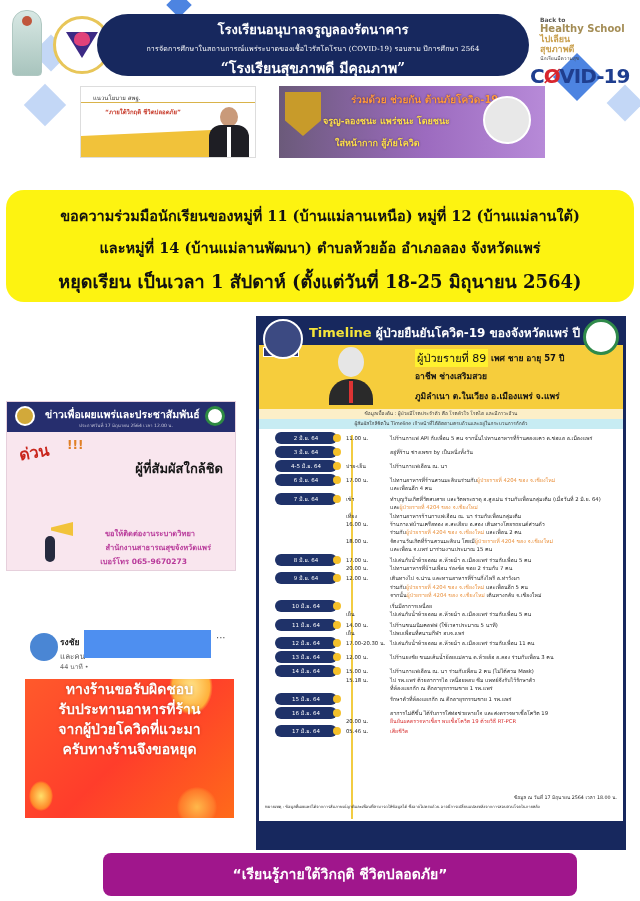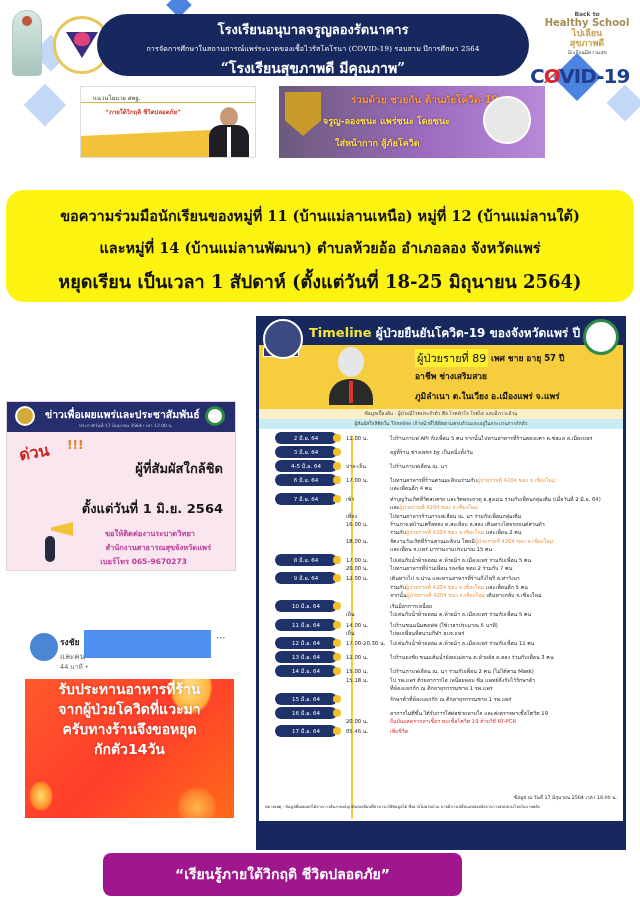--- a/index.html
+++ b/index.html
@@ -11,21 +11,21 @@
   .diamond.light { background: #a9c6f2; opacity: .7; }
   .header-pill { left: 97px; top: 14px; width: 432px; height: 62px; background: #17285e; border-radius: 31px; color: #fff; text-align: center; }
   .header-pill .t1 { font-family: "DejaVu Serif", serif; font-size: 13px; font-weight: bold; margin-top: 5px; }
   .header-pill .t2 { font-family: "DejaVu Serif", serif; font-size: 7px; margin-top: 3px; letter-spacing: .2px; }
   .header-pill .t3 { font-family: "DejaVu Serif", serif; font-size: 14px; font-weight: bold; margin-top: 3px; }
   .trophy { left: 12px; top: 10px; width: 30px; height: 66px; background: linear-gradient(#d8e8e4,#a8c4bd); border-radius: 14px 14px 4px 4px; border: 1px solid #b0c8c2; }
   .trophy .cap { width: 10px; height: 10px; background: #c0563c; border-radius: 50%; margin: 5px auto; }
   .school-logo { left: 53px; top: 16px; width: 58px; height: 58px; border-radius: 50%; background: #fff; border: 3px solid #e8c659; display: flex; align-items: center; justify-content: center; }
   .tri { width: 0; height: 0; border-left: 16px solid transparent; border-right: 16px solid transparent; border-top: 26px solid #3c2a85; position: relative; }
   .lotus { position: absolute; left: 74px; top: 32px; width: 16px; height: 14px; background: #e0427a; border-radius: 50% 50% 40% 40%; }
-  .hs-box { left: 540px; top: 10px; width: 94px; height: 62px; text-align: center; }
+  .hs-box { left: 540px; top: 16px; width: 94px; height: 62px; }
   .hs-box .bt { font-size: 6px; color: #555; font-weight: bold; }
   .hs-box .hs { font-size: 10px; color: #a48d55; font-weight: bold; }
   .hs-box .th { font-size: 9px; color: #c99f4c; font-weight: bold; line-height: 10px; }
   .hs-box .sm { font-size: 5px; color: #444; }
   .covid-word { left: 530px; top: 64px; font-size: 20px; font-weight: bold; color: #1f3e8f; letter-spacing: -1px; }
   .covid-word .o { color: #d8262e; }
 
   
   .policy { left: 80px; top: 86px; width: 176px; height: 72px; background: #fff; border: 1px solid #ddd; overflow: hidden; }
   .policy .top { height: 16px; border-bottom: 1px solid #d9b34a; font-size: 6px; color: #333; padding: 6px 0 0 12px; }
@@ -109,21 +109,21 @@
   .tl .lines { font-size: 5.3px; color: #222; line-height: 8.4px; padding-top: 2px; }
   .tl .ln { display: flex; }
   .tl .tm { width: 44px; flex: none; }
   .tl .tx { flex: 1; }
   .tl .or { color: #e98f3a; }
   .tl .rd { color: #d62a2a; }
   .tl .foot1 { position: absolute; right: 6px; top: 364px; font-size: 4.8px; color: #222; }
   .tl .foot2 { position: absolute; left: 6px; top: 374px; font-size: 4px; color: #222; }
   .tl .bottom { height: 23px; font-size: 7px; color: #fff; text-align: center; line-height: 23px; }
 
-  .slogan { left: 103px; top: 853px; width: 359px; height: 43px; background: #a0168c; border-radius: 8px; color: #fff; text-align: center; font-size: 14px; font-weight: bold; line-height: 43px; }
+  .slogan { left: 103px; top: 853px; width: 474px; height: 43px; background: #a0168c; border-radius: 8px; color: #fff; text-align: center; font-size: 14px; font-weight: bold; line-height: 43px; }
 </style>
 </head>
 <body>
 
 <div class="diamond light" style="left:38px;top:40px;width:26px;height:26px;"></div>
 <div class="diamond" style="left:170px;top:-4px;width:18px;height:18px;"></div>
 <div class="diamond light" style="left:500px;top:20px;width:22px;height:22px;"></div>
 <div class="diamond" style="left:560px;top:60px;width:34px;height:34px;"></div>
 <div class="diamond light" style="left:612px;top:90px;width:26px;height:26px;"></div>
 <div class="diamond light" style="left:30px;top:90px;width:30px;height:30px;"></div>
@@ -178,44 +178,43 @@
 <div class="abs news">
   <div class="hdr">
     <div class="lg1"></div>
     <div class="ht">ข่าวเพื่อเผยแพร่และประชาสัมพันธ์</div>
     <div class="hs">ประกาศวันที่ 17 มิถุนายน 2564 เวลา 12.00 น.</div>
     <div class="lg2"></div>
   </div>
   <div class="urgent">ด่วน</div>
   <div class="bang">!!!</div>
   <div class="n1">ผู้ที่สัมผัสใกล้ชิด</div>
-  <div class="n3">ตั้งแต่วันที่ 1 มิ.ย. 2564</div>
   <div class="mega">
       <div class="cone"></div>
       <div class="body"></div>
     </div>
   <div class="c1">ขอให้ติดต่องานระบาดวิทยา</div>
   <div class="c2">สำนักงานสาธารณสุขจังหวัดแพร่</div>
   <div class="c3">เบอร์โทร 065-9670273</div>
 </div>
 
 <div class="abs fb-avatar"></div>
 <div class="abs fb-name">รงชัย</div>
 <div class="abs fb-sub">และคน</div>
 <div class="abs fb-time">44 นาที •</div>
 <div class="abs fb-redact"></div>
 <div class="abs fb-more">···</div>
 <div class="abs fire">
   <div class="flame1"></div>
   <div class="flame2"></div>
   <div class="flame3"></div>
+  <div class="f">ทางร้านขอรับผิดชอบ</div>
   <div class="f">รับประทานอาหารที่ร้าน</div>
   <div class="f">จากผู้ป่วยโควิดที่แวะมา</div>
   <div class="f">ครับทางร้านจึงขอหยุด</div>
-  <div class="f">กักตัว14วัน</div>
 </div>
 
 <div class="abs tl">
   <div class="title-row">
     <div class="lg-l"></div>
     <div class="title"><b>Timeline</b> <span>ผู้ป่วยยืนยันโควิด-19 ของจังหวัดแพร่ ปี 2564</span></div>
     <div class="lg-r"></div>
   </div>
   <div class="yellowband">
     <div class="badge-s"></div>

